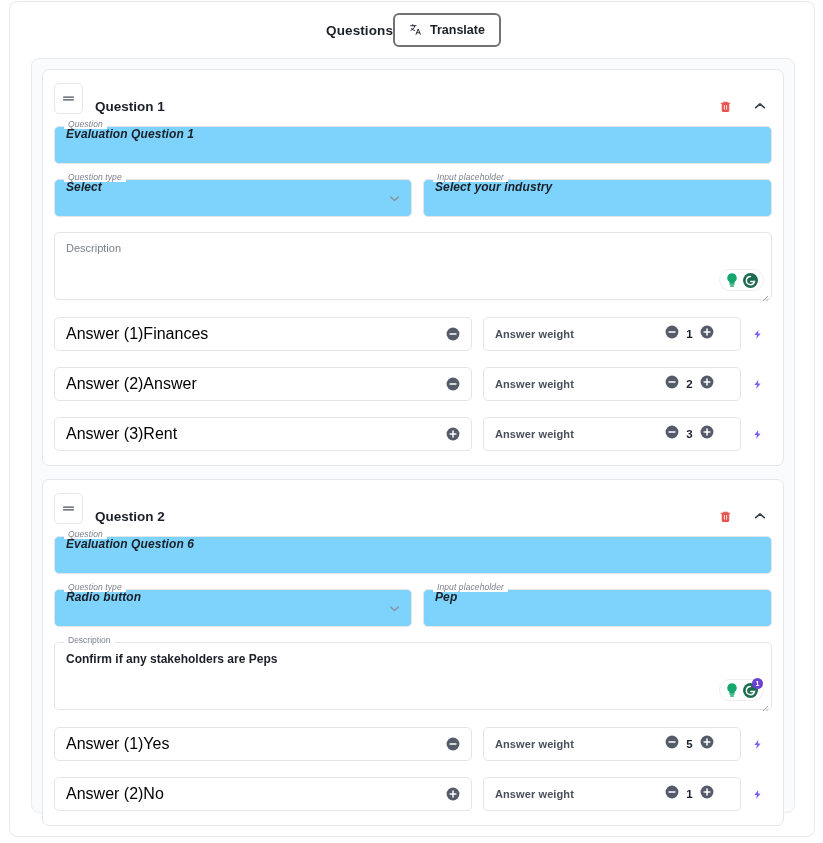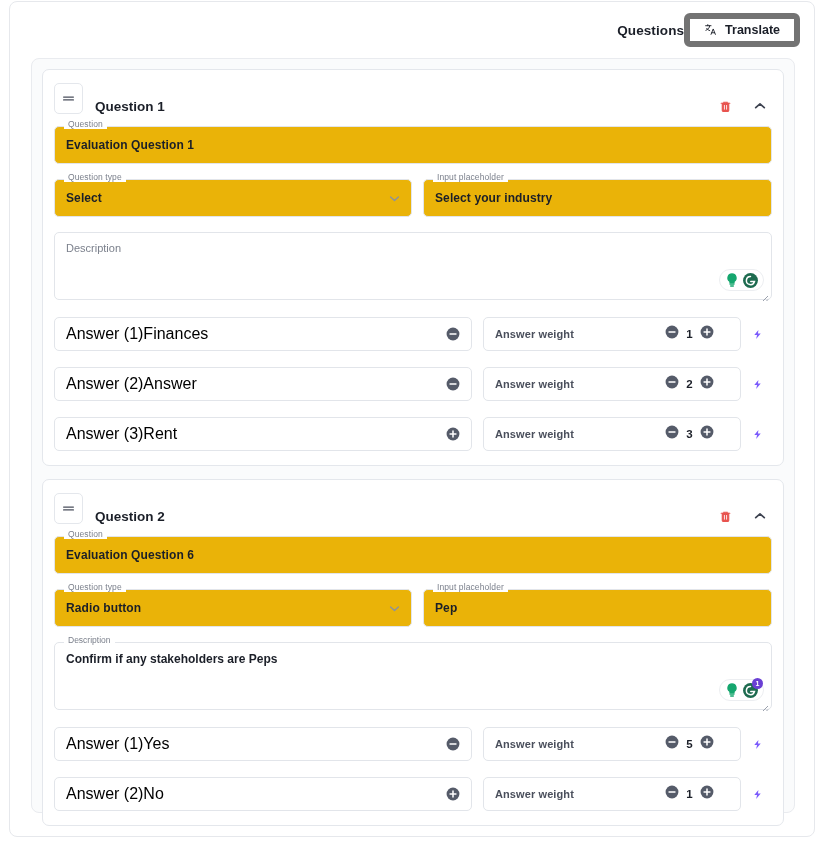--- a/index.html
+++ b/index.html
@@ -21,37 +21,37 @@
     background: #ffffff;
     border: 1px solid #e6e8ec;
     border-radius: 8px;
   }
 
   
   .header {
     height: 56px;
     display: flex;
     align-items: center;
-    justify-content: flex-end;
+    justify-content: center;
     padding: 0 14px 0 17px;
   }
   .page-title {
     font-size: 13.5px;
     font-weight: bold;
     color: #1b1f28;
     letter-spacing: .1px;
   }
   .translate-btn {
     display: inline-flex;
     align-items: center;
     gap: 8px;
     height: 34px;
     padding: 0 14px;
     background: #ffffff;
-    border: 6px solid #737373;
+    border: 2px solid #737373;
     border-radius: 6px;
     font-size: 12.5px;
     font-weight: bold;
     color: #1b1f28;
     cursor: pointer;
   }
   .translate-icon {
     display:inline-block;
     font-size: 13px;
     color:#1b1f28;
@@ -114,25 +114,25 @@
     width: 16px; height: 16px;
     display:flex; align-items:center; justify-content:center;
     cursor: pointer;
   }
 
   
   .field {
     position: relative;
     border: 1px solid #e2e5ea;
     border-radius: 5px;
-    background: #eab308;
+    background: #7dd3fc;
     height: 36px;
     display:flex;
-    align-items:center;
     padding: 0 11px;
+    font-style: italic;
   }
   .field .legend {
     position: absolute;
     top: -7px; left: 9px;
     background: #ffffff;
     padding: 0 4px;
     font-size: 8.5px;
     color: #7b808c;
     line-height: 1;
     letter-spacing: .1px;

